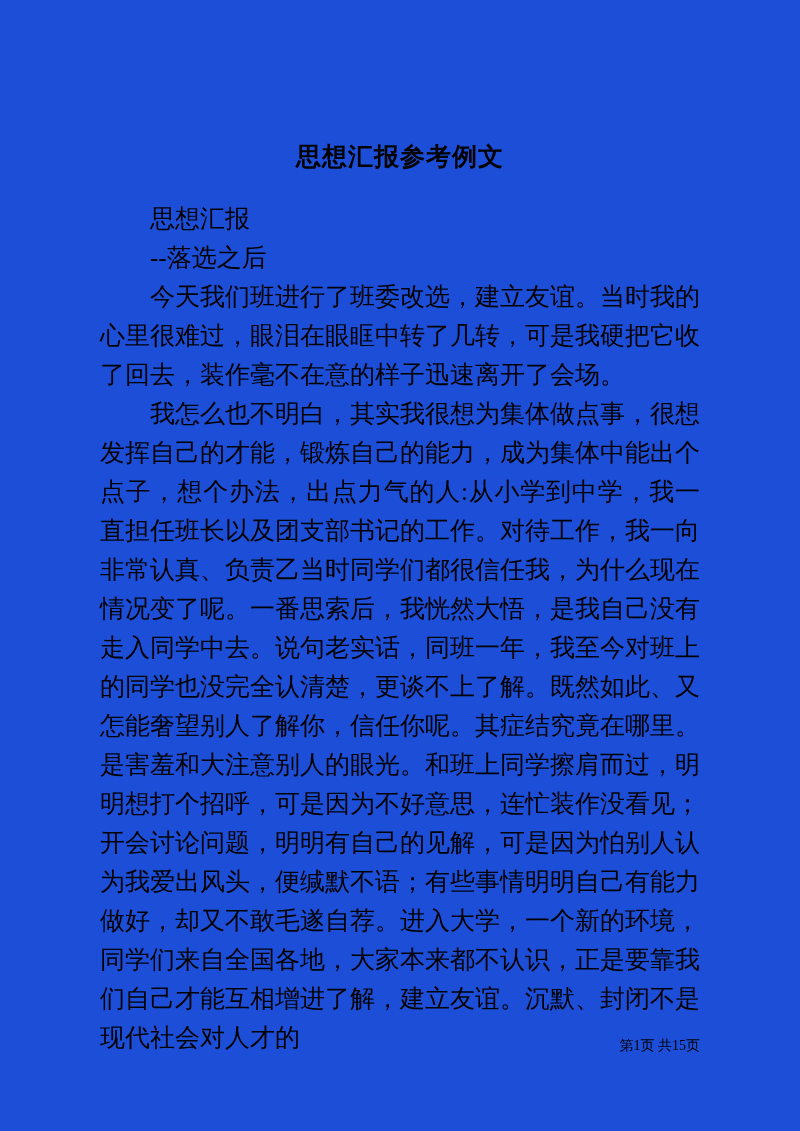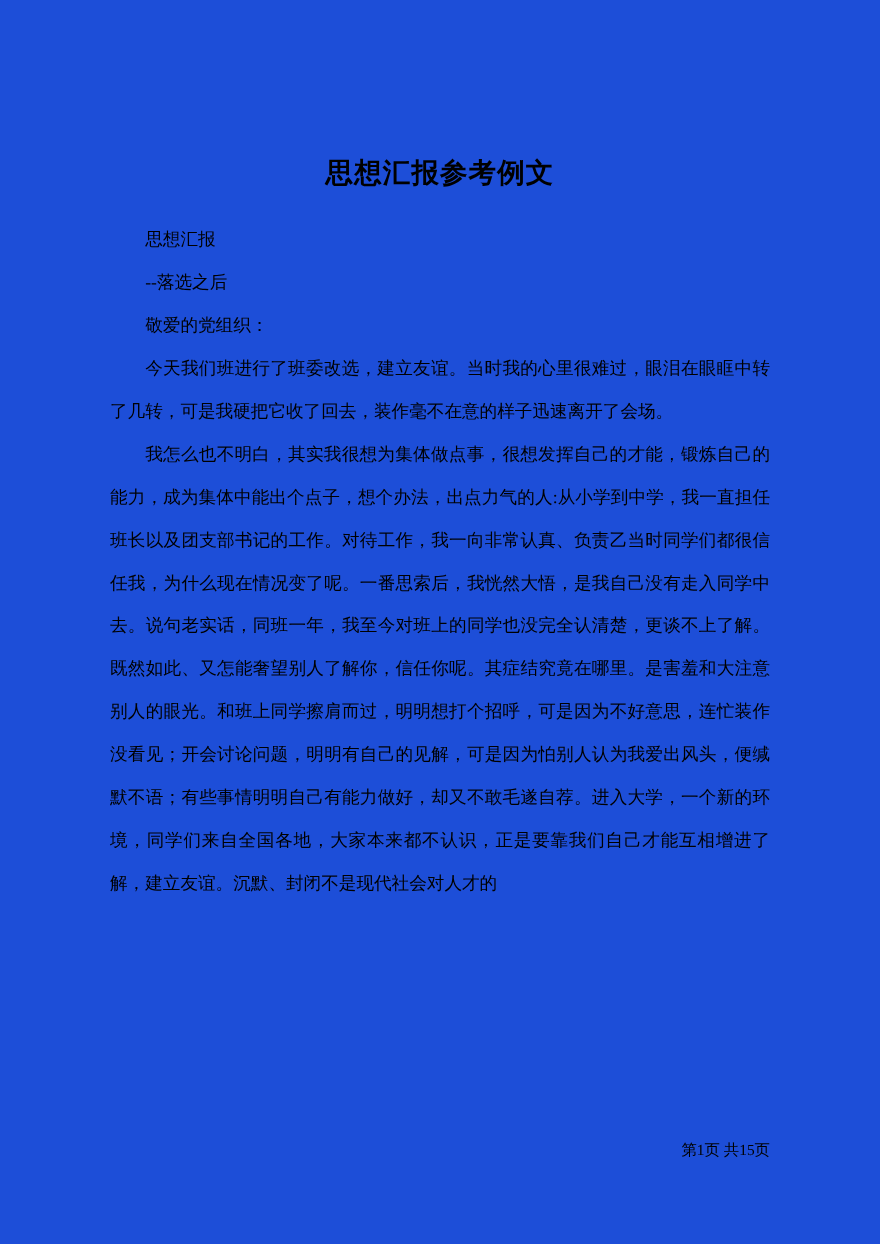--- a/index.html
+++ b/index.html
@@ -24,21 +24,21 @@
   }
   .doc-title {
     margin: 0 0 26px 0;
     text-align: center;
     font-size: 25px;
     font-weight: bold;
     letter-spacing: 1px;
   }
   .para {
     margin: 0;
-    font-size: 16px;
+    font-size: 25px;
     line-height: 39px;
     text-align: justify;
     text-indent: 2em;
     word-break: break-all;
   }
   .page-footer {
     position: absolute;
     right: 100px;
     bottom: 76px;
     font-size: 14px;
@@ -49,21 +49,20 @@
 <body>
 
 <div class="page">
   <div class="content">
     <h1 class="doc-title">思想汇报参考例文</h1>
 
     <p class="para">思想汇报</p>
 
     <p class="para">--落选之后</p>
 
-    <p class="para">敬爱的党组织：</p>
 
     <p class="para">今天我们班进行了班委改选，建立友谊。当时我的心里很难过，眼泪在眼眶中转了几转，可是我硬把它收了回去，装作毫不在意的样子迅速离开了会场。</p>
 
     <p class="para">我怎么也不明白，其实我很想为集体做点事，很想发挥自己的才能，锻炼自己的能力，成为集体中能出个点子，想个办法，出点力气的人:从小学到中学，我一直担任班长以及团支部书记的工作。对待工作，我一向非常认真、负责乙当时同学们都很信任我，为什么现在情况变了呢。一番思索后，我恍然大悟，是我自己没有走入同学中去。说句老实话，同班一年，我至今对班上的同学也没完全认清楚，更谈不上了解。既然如此、又怎能奢望别人了解你，信任你呢。其症结究竟在哪里。是害羞和大注意别人的眼光。和班上同学擦肩而过，明明想打个招呼，可是因为不好意思，连忙装作没看见；开会讨论问题，明明有自己的见解，可是因为怕别人认为我爱出风头，便缄默不语；有些事情明明自己有能力做好，却又不敢毛遂自荐。进入大学，一个新的环境，同学们来自全国各地，大家本来都不认识，正是要靠我们自己才能互相增进了解，建立友谊。沉默、封闭不是现代社会对人才的</p>
   </div>
 
   <div class="page-footer">第1页 共15页</div>
 </div>
 
 </body></html>

